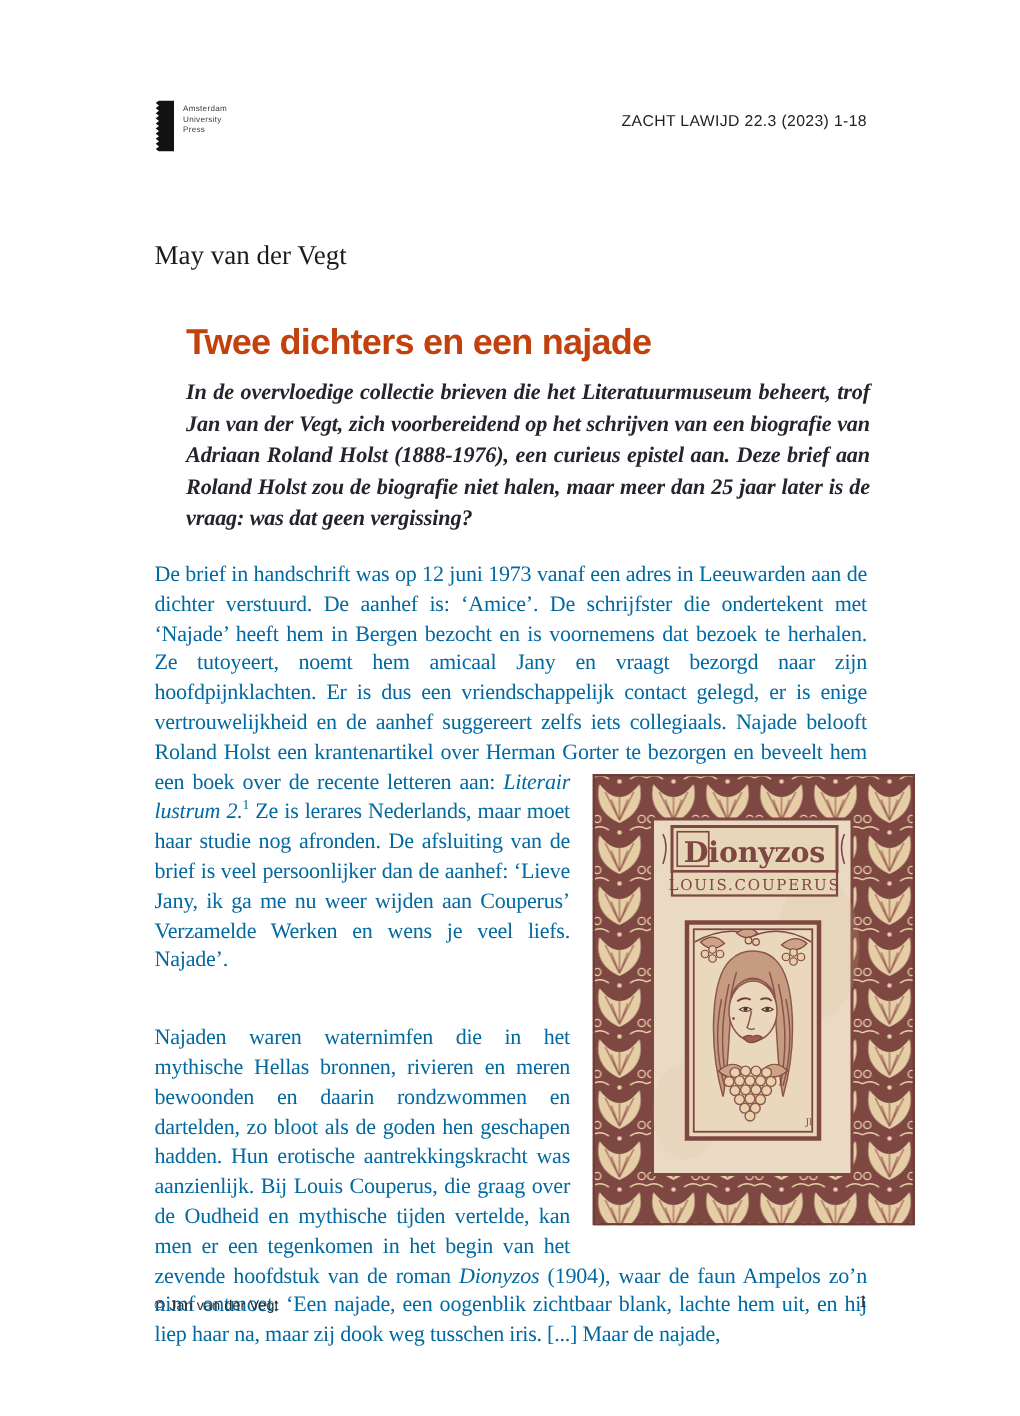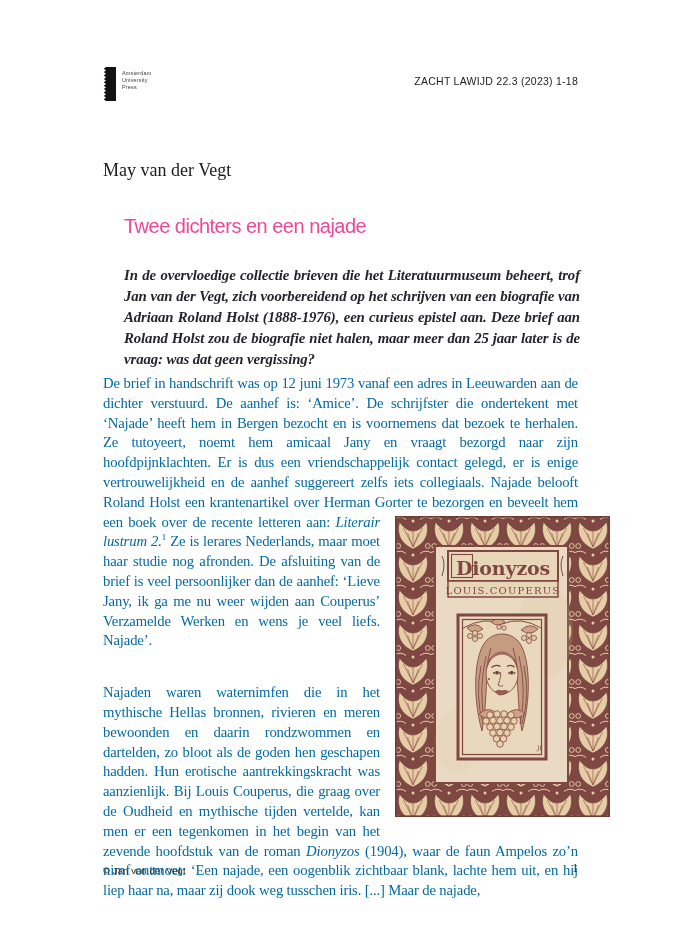--- a/index.html
+++ b/index.html
@@ -24,26 +24,26 @@
     right:102px;top:75px;
     font-family:Liberation Sans, sans-serif;
     font-size:10.5px;color:#222;letter-spacing:.25px;
   }
 
   
   .author{left:103px;top:160px;font-size:18px;color:#1b1b1b;}
   .article-title{
     left:124px;top:215px;
     font-family:"Liberation Sans", sans-serif;
-    font-weight:400;font-size:20px;letter-spacing:-.5px;color:#ec4899;
+    font-weight:700;font-size:24px;letter-spacing:-.5px;color:#c2410c;
   }
 
   
   .lede{
-    left:124px;top:265px;width:456px;
+    left:124px;top:252px;width:456px;
     font-style:italic;font-weight:600;
     font-size:14.8px;line-height:21px;
     color:#24242c;text-align:justify;letter-spacing:-.1px;
   }
 
   
   .body-text{
     left:103px;top:374px;width:475px;
     font-size:14.7px;line-height:19.8px;
     text-align:justify;letter-spacing:-.15px;color:#0369a1;

